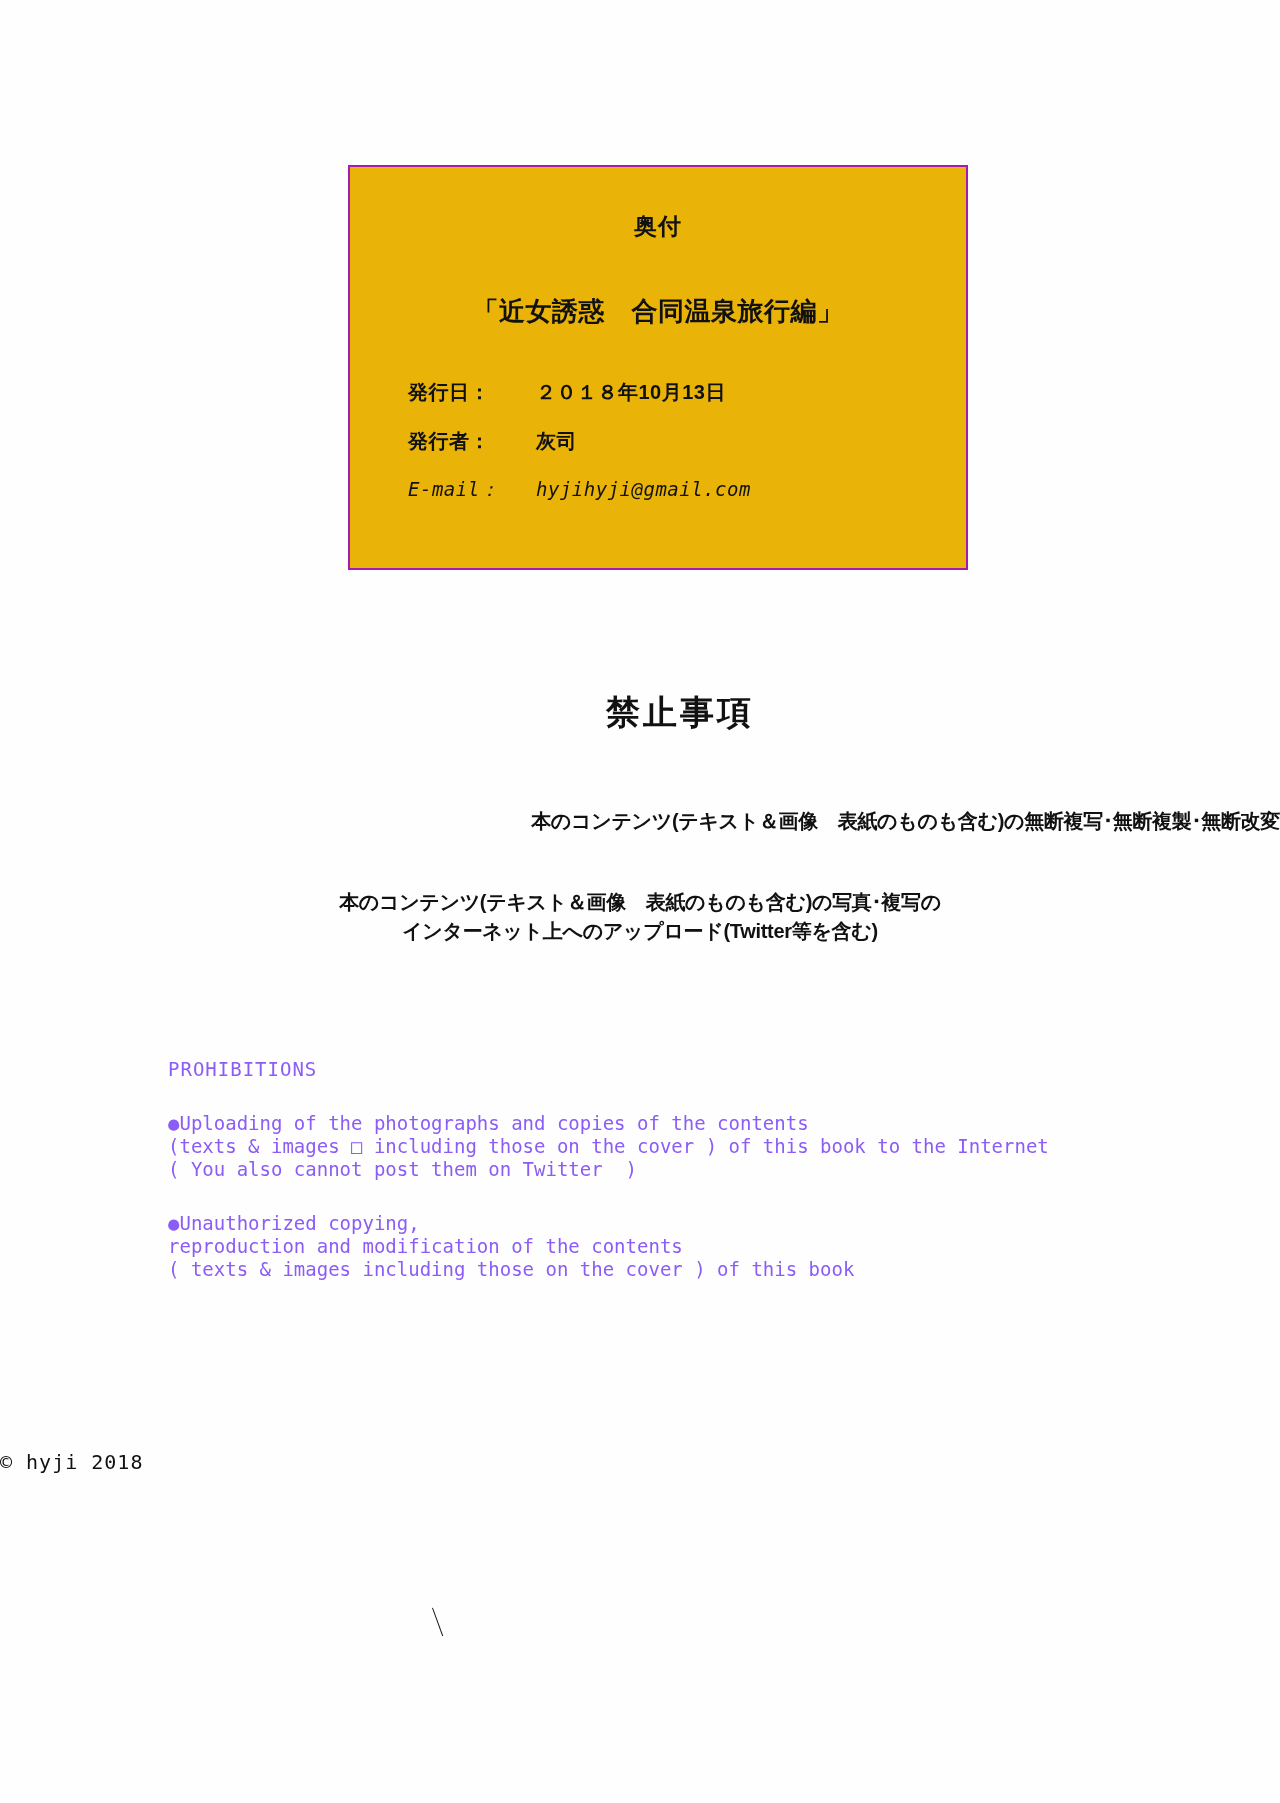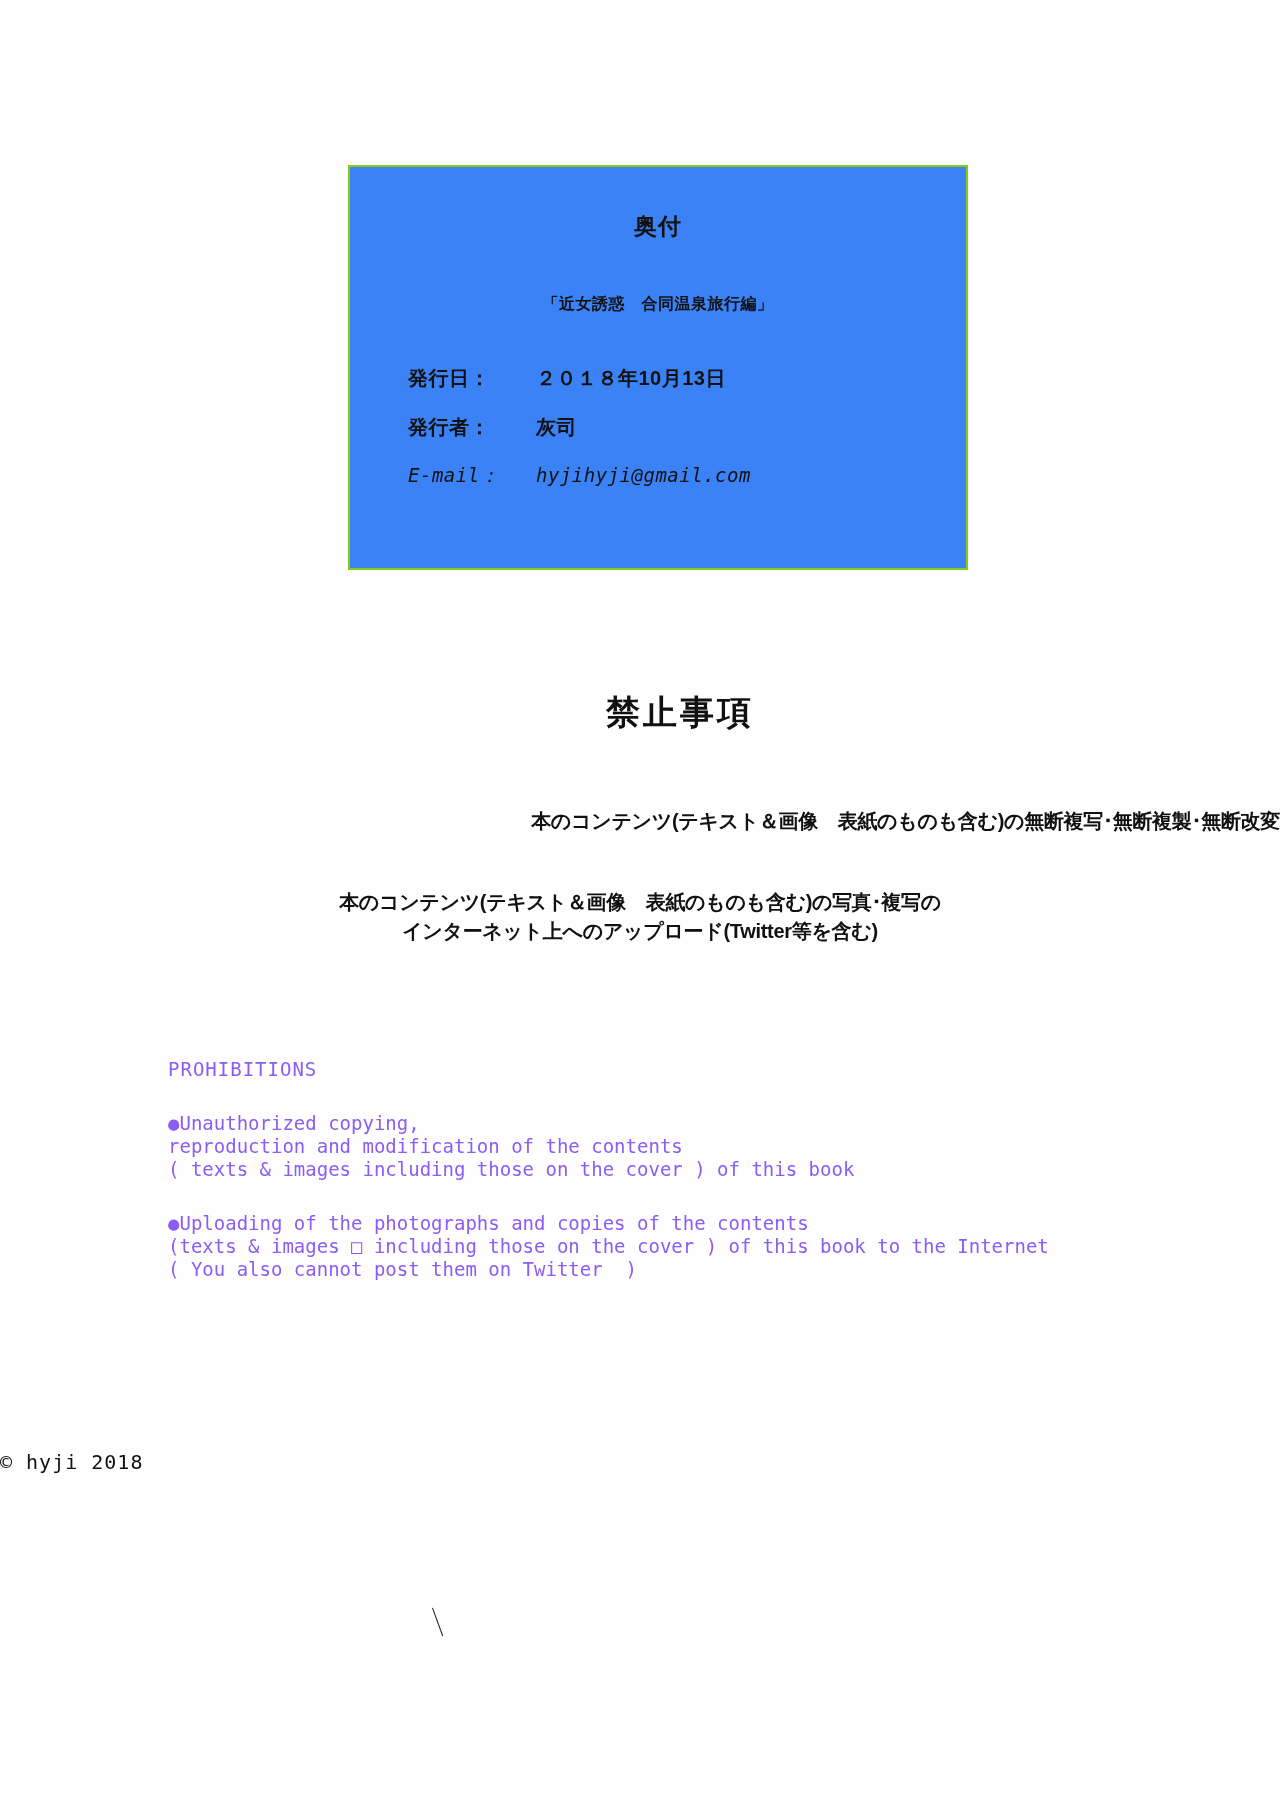--- a/index.html
+++ b/index.html
@@ -22,37 +22,37 @@
     background: #fefefe;
   }
 
   
   .colophon-box {
     position: absolute;
     left: 348px;
     top: 165px;
     width: 620px;
     height: 405px;
-    border: 2px solid #84cc16;
+    border: 2px solid #a21caf;
     box-sizing: border-box;
-    background: #3b82f6;
+    background: #eab308;
   }
 
   .colophon-title {
     text-align: center;
     font-weight: bold;
     font-size: 23px;
     margin-top: 44px;
     letter-spacing: 1px;
   }
 
   .colophon-booktitle {
     text-align: center;
     font-weight: bold;
-    font-size: 16px;
+    font-size: 26px;
     margin-top: 52px;
     letter-spacing: 0.5px;
   }
 
   .colophon-rows {
     margin-top: 50px;
     padding-left: 58px;
   }
 
   .colophon-row {
@@ -205,25 +205,25 @@
 
   <div class="jp-line-1">本のコンテンツ(テキスト＆画像　表紙のものも含む)の無断複写･無断複製･無断改変</div>
 
   <div class="jp-block-2">
     <div>本のコンテンツ(テキスト＆画像　表紙のものも含む)の写真･複写の</div>
     <div>インターネット上へのアップロード(Twitter等を含む)</div>
   </div>
 
   <div class="en-wrap">
     <div class="en-title">PROHIBITIONS</div>
+    <div class="en-para">●Uploading of the photographs and copies of the contents
+(texts &amp; images □ including those on the cover ) of this book to the Internet
+( You also cannot post them on Twitter  )</div>
     <div class="en-para">●Unauthorized copying,
 reproduction and modification of the contents
 ( texts &amp; images including those on the cover ) of this book</div>
-    <div class="en-para">●Uploading of the photographs and copies of the contents
-(texts &amp; images □ including those on the cover ) of this book to the Internet
-( You also cannot post them on Twitter  )</div>
   </div>
 
   <div class="copyright">© hyji 2018</div>
 
   <div class="stray-mark"></div>
 
 </div>
 
 </body></html>

